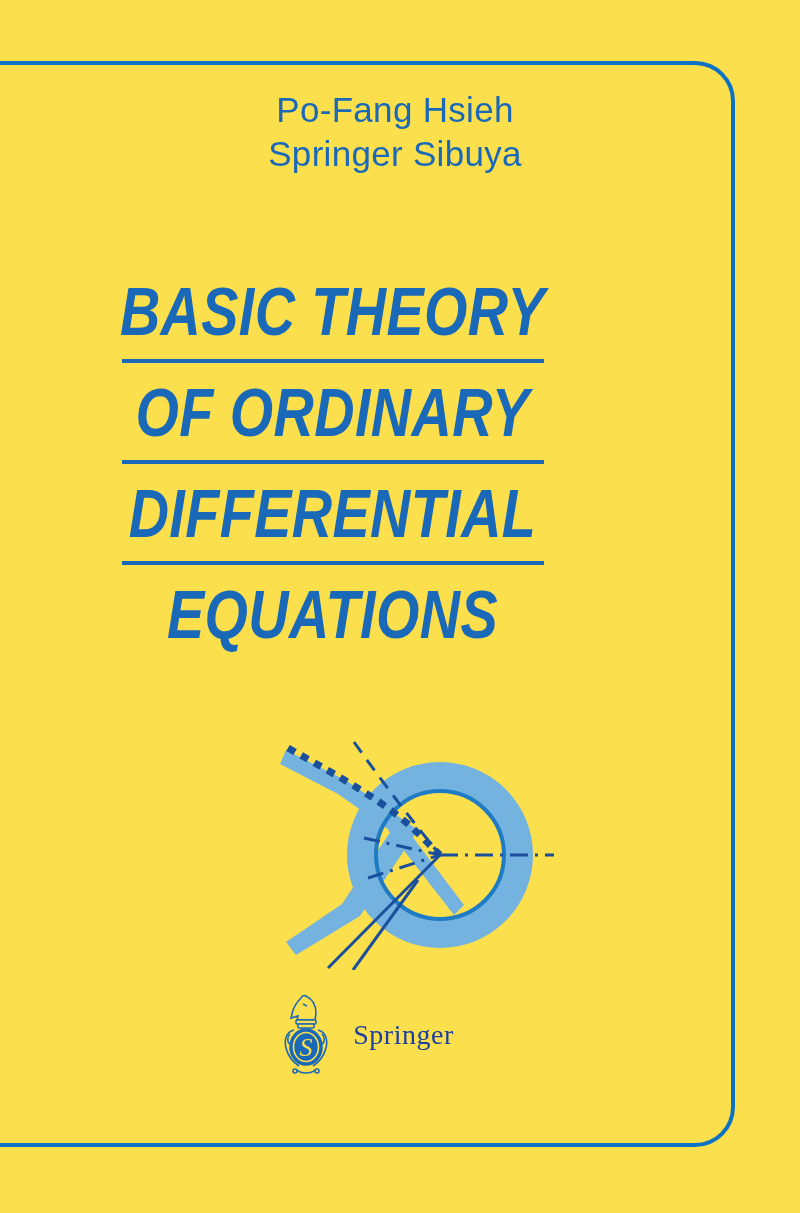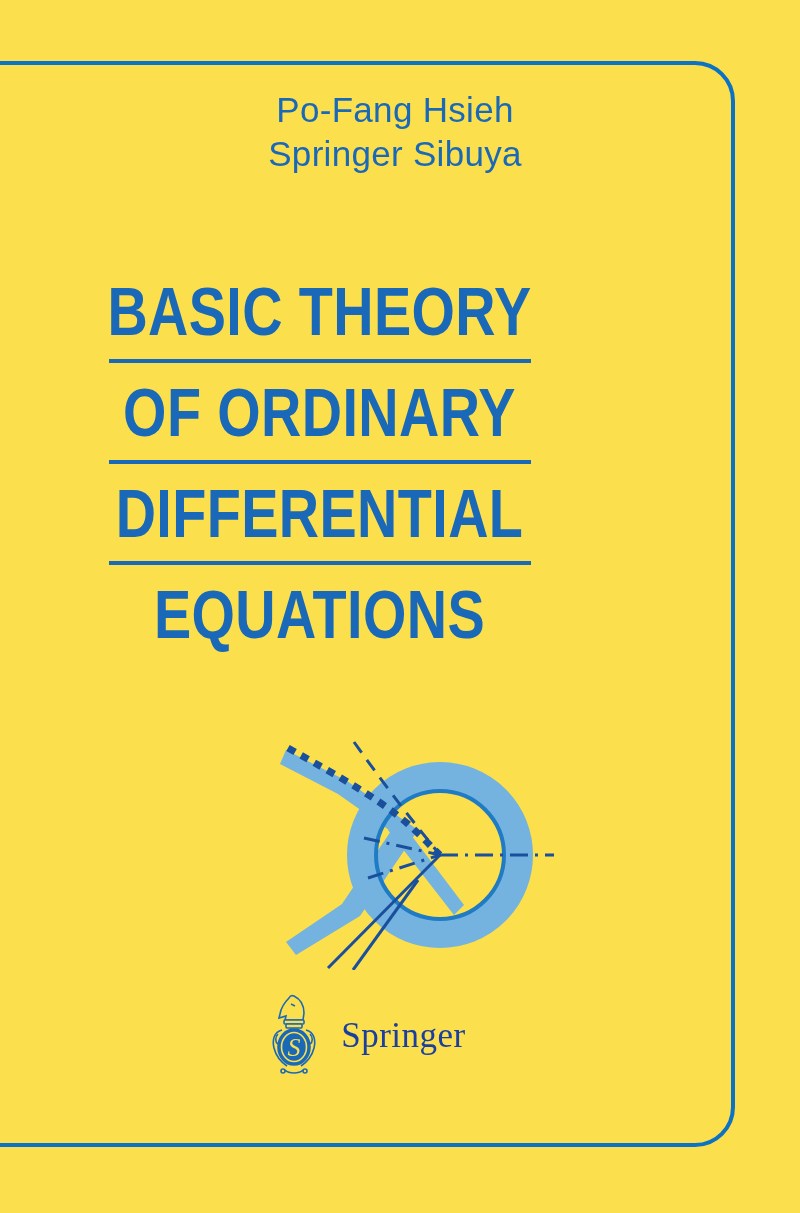--- a/index.html
+++ b/index.html
@@ -45,22 +45,23 @@
     font-weight: 400;
     letter-spacing: 0.3px;
     line-height: 44px;
     white-space: nowrap;
   }
 
   
   #title-block {
     position: absolute;
     top: 272px;
-    left: 0;
+    left: 13px;
     width: 639px;
+    font-style: italic;
   }
   .title-line {
     color: #1a69b8;
     font-size: 68px;
     font-weight: bold;
     line-height: 78px;
     text-align: center;
     white-space: nowrap;
     transform: scaleX(0.82);
     transform-origin: center center;
@@ -91,21 +92,21 @@
     width: 735px;
     display: flex;
     align-items: center;
     justify-content: center;
     gap: 16px;
   }
   #springer-mark { width: 56px; height: 86px; display:block; }
   #springer-word {
     color: #1a3fa0;
     font-family: "Liberation Serif", serif;
-    font-size: 35px;
+    font-size: 28px;
     letter-spacing: 0.5px;
     line-height: 1;
   }
 </style>
 </head>
 <body>
 
 <div id="cover">
 
   <div id="border-frame"></div>

